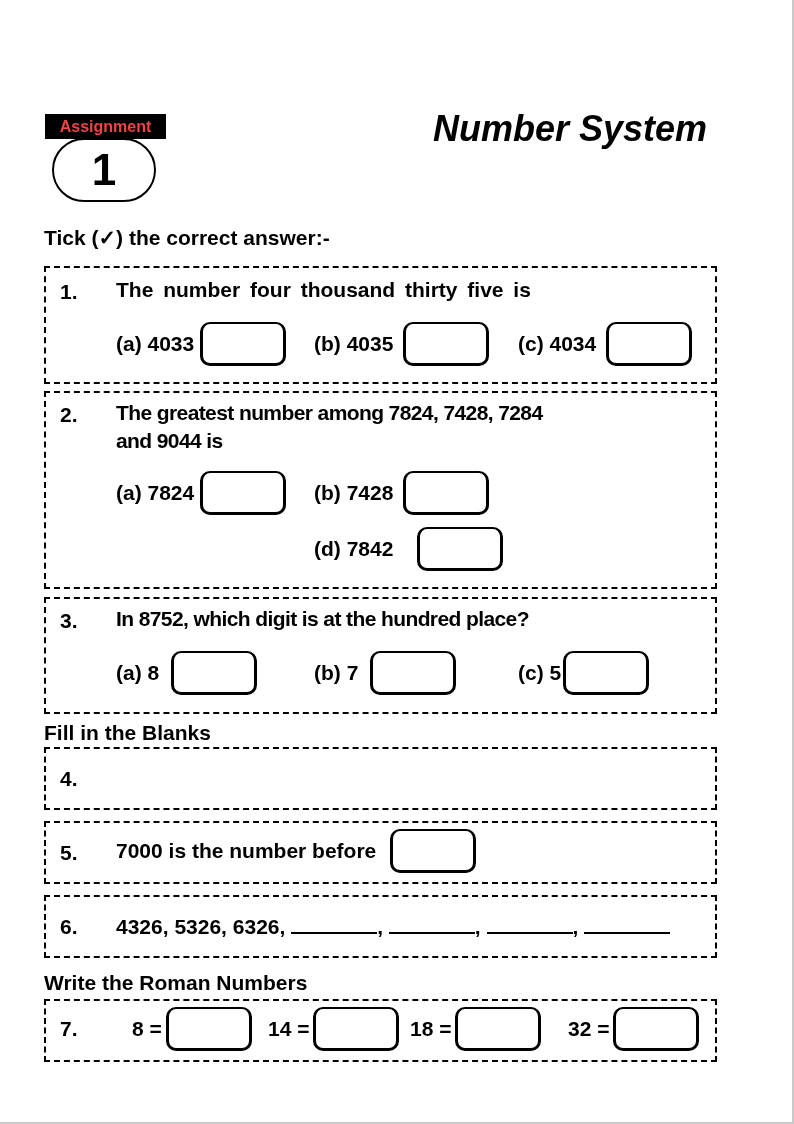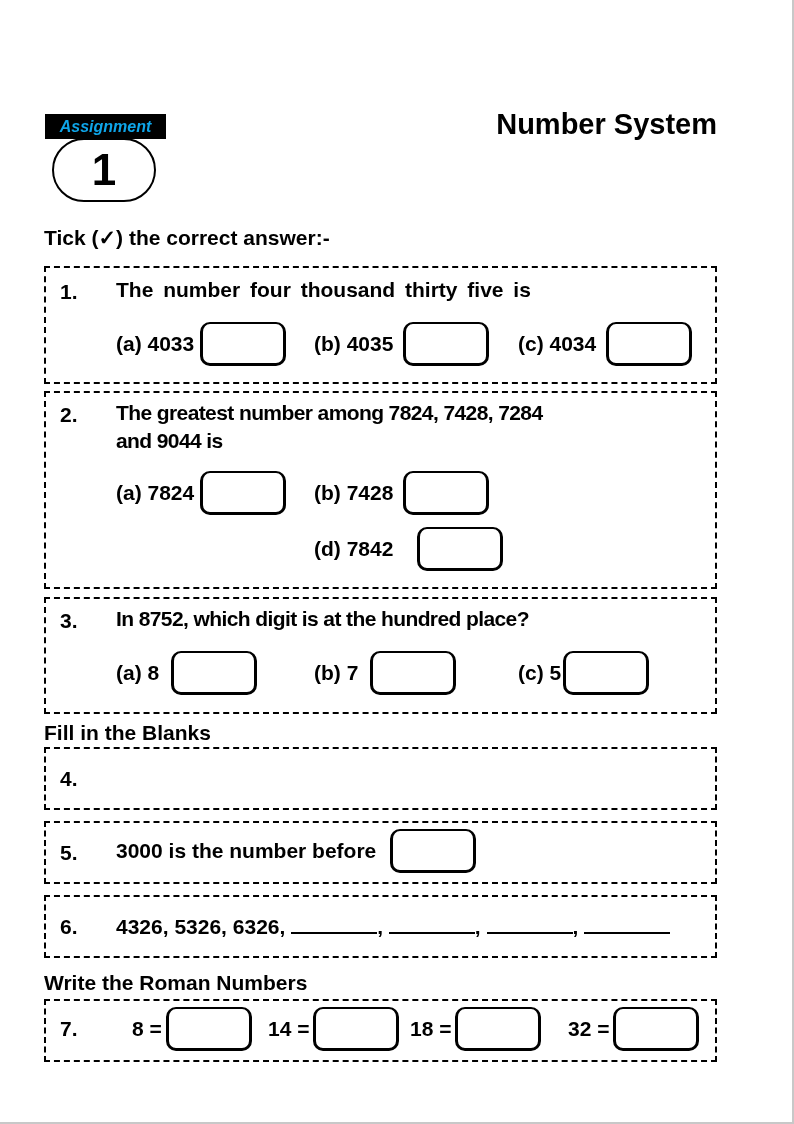--- a/index.html
+++ b/index.html
@@ -5,31 +5,31 @@
   html, body { margin: 0; padding: 0; }
   body {
     width: 794px; height: 1124px; background: #ffffff; position: relative;
     font-family: "Liberation Sans", sans-serif; color: #000; overflow: hidden;
   }
   .page-edge-r { position: absolute; right: 0; top: 0; width: 2px; height: 1124px; background: #c8c8c8; }
   .page-edge-b { position: absolute; left: 0; bottom: 0; width: 794px; height: 2px; background: #c8c8c8; }
 
   .assign-badge {
     position: absolute; left: 45px; top: 114px; width: 121px; height: 25px;
-    background: #000; color: #0ea5e9; font-weight: bold; font-size: 16px;
-    display: flex; align-items: center; justify-content: center; font-style: italic;
+    background: #000; color: #ef4444; font-weight: bold; font-size: 16px;
+    display: flex; align-items: center; justify-content: center;
   }
   .assign-num {
     position: absolute; left: 52px; top: 138px; width: 104px; height: 64px;
     border: 2px solid #000; border-radius: 32px; box-sizing: border-box;
     display: flex; align-items: center; justify-content: center;
     font-size: 44px; font-weight: bold;
   }
   .title {
-    position: absolute; right: 77px; top: 108px; font-size: 29px; font-weight: bold;
+    position: absolute; right: 87px; top: 108px; font-size: 36px; font-weight: bold; font-style: italic;
   }
   .section-heading {
     position: absolute; left: 44px; font-size: 21px; font-weight: bold;
   }
   .qbox {
     position: absolute; left: 44px; width: 673px; box-sizing: border-box;
     border: 2px dashed #000;
   }
   .qnum {
     position: absolute; left: 14px; font-size: 21px; font-weight: bold;
@@ -117,21 +117,21 @@
 
 <div class="section-heading" style="top:721px;">Fill in the Blanks</div>
 
 <div class="qbox" style="top:747px;height:63px;">
   <div class="qnum" style="top:18px;">4.</div>
 </div>
 
 <div class="qbox" style="top:821px;height:63px;">
   <div class="qnum" style="top:18px;">5.</div>
   <div class="opt" style="left:70px;top:6px;">
-    <span>3000 is the number before</span>
+    <span>7000 is the number before</span>
     <span class="abox" style="margin-left:14px;"></span>
   </div>
 </div>
 
 <div class="qbox" style="top:895px;height:63px;">
   <div class="qnum" style="top:18px;">6.</div>
   <div class="seq" style="top:17px;">
     <span>4326, 5326, 6326,</span>
     <span class="blank"></span><span>,</span>
     <span class="blank"></span><span>,</span>

